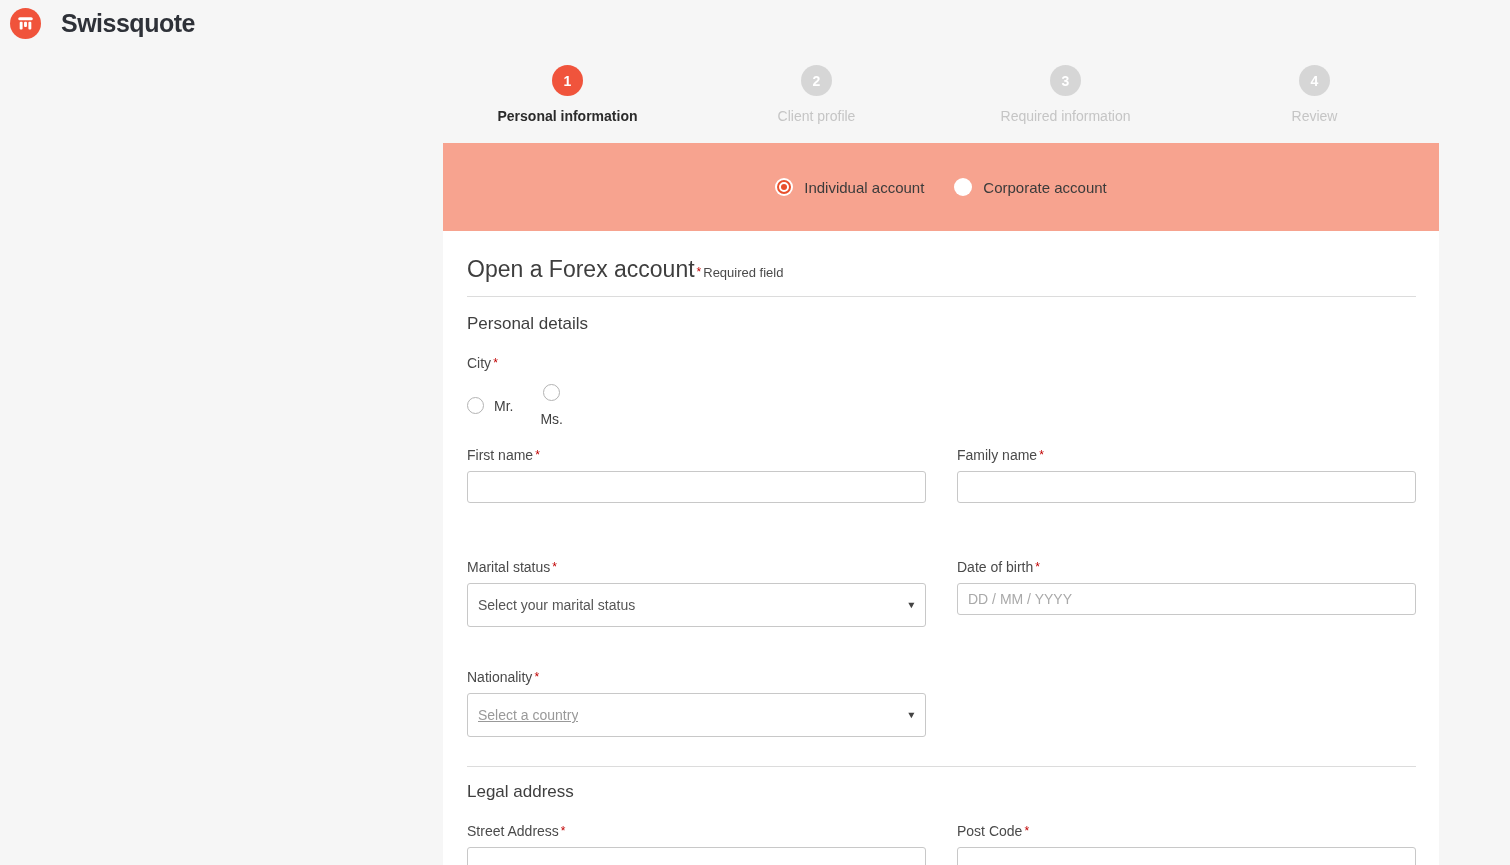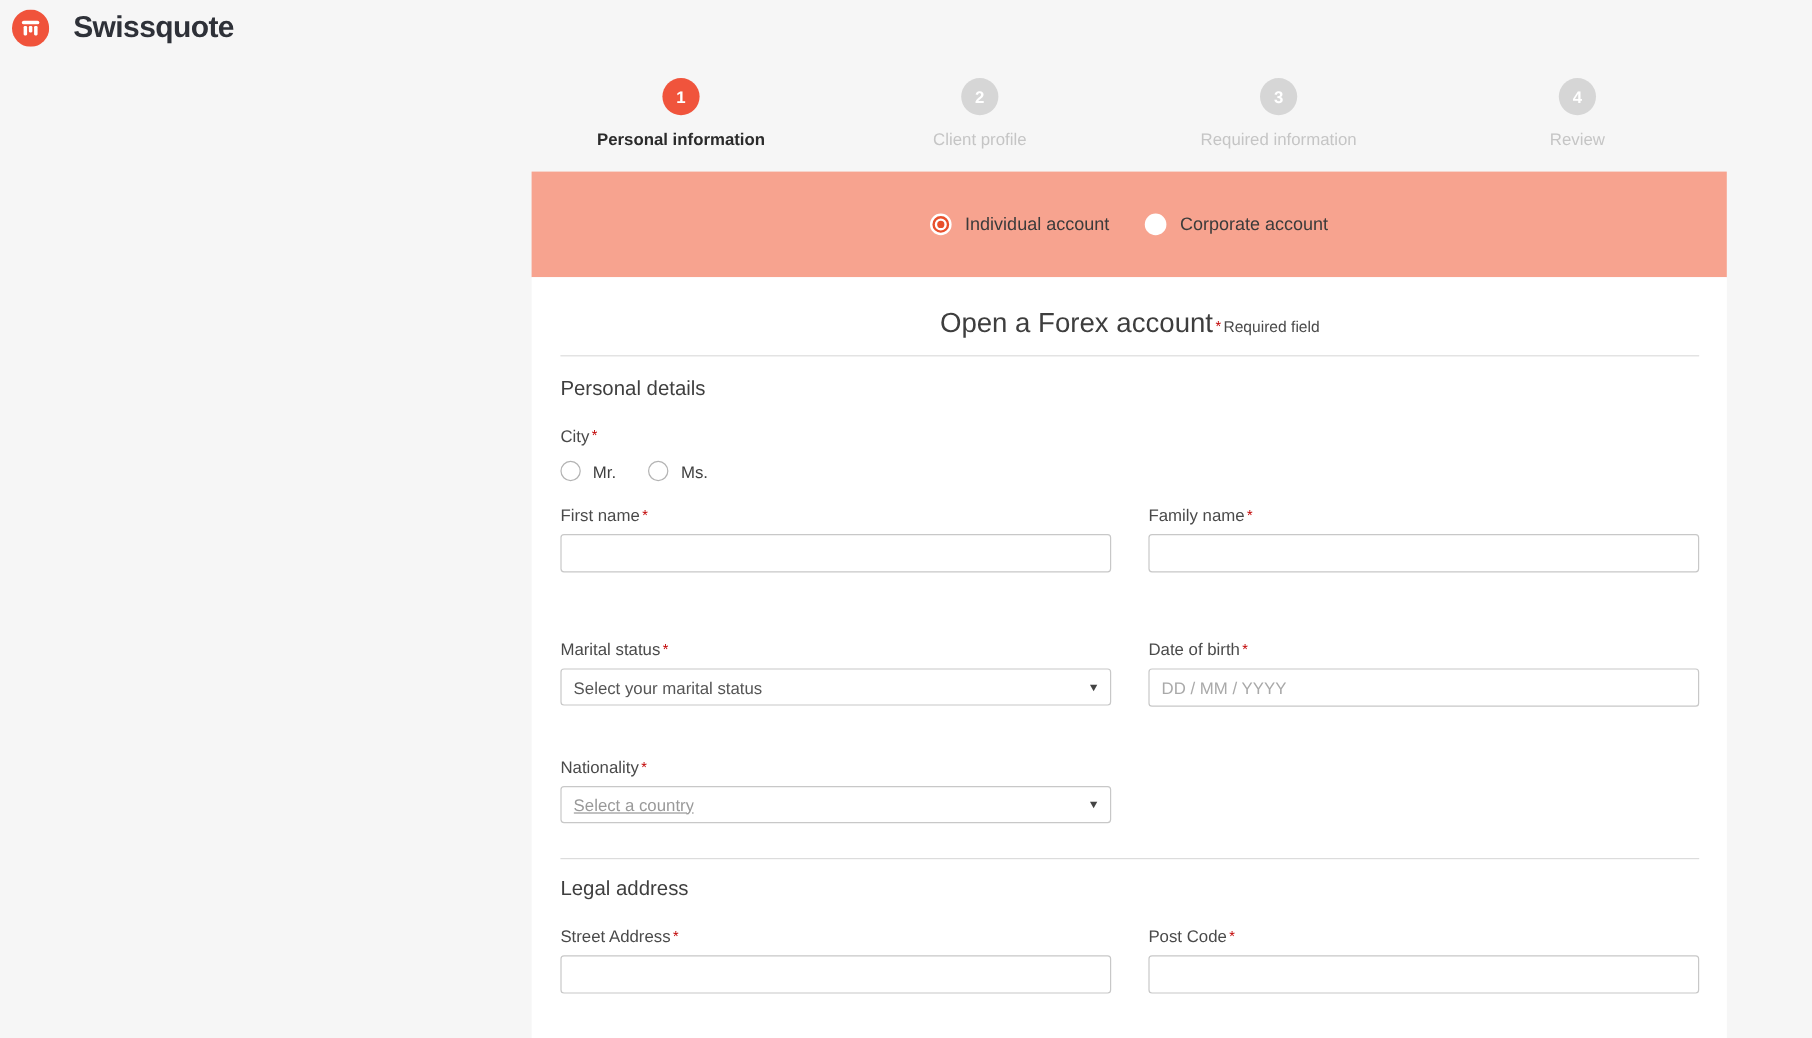--- a/index.html
+++ b/index.html
@@ -46,41 +46,41 @@
   .radio-ring {
     width:14px; height:14px; border-radius:50%;
     border:2.5px solid #e8502c; background:#ffffff;
     display:flex; align-items:center; justify-content:center;
   }
   .radio-dot { width:6px; height:6px; border-radius:50%; background:#e8502c; }
 
   
   .card { background:#ffffff; padding:0 23px 60px 24px; }
 
-  .title-row { padding-top:25px; display:flex; justify-content:center; align-items:baseline; }
+  .title-row { padding-top:25px; display:flex; justify-content:flex-start; align-items:baseline; }
   .page-title { font-size:23px; font-weight:400; color:#3e3e3e; }
   .required-note { font-size:13px; color:#4a4a4a; }
   .asterisk { color:#c00000; margin:0 2px; font-size:12px; position:relative; top:-1px; }
 
   .divider { border:none; border-top:1px solid #dcdcdc; margin-top:13px; }
 
   .section-heading { font-size:17px; font-weight:400; color:#3f3f3f; }
   .section-heading.personal { margin-top:17px; }
   .section-heading.legal { margin-top:15px; }
 
   .field-label { font-size:14px; color:#4a4a4a; }
 
   .title-field { margin-top:21px; }
   .radio-row { margin-top:13px; display:flex; align-items:center; }
   .plain-radio {
     width:17px; height:17px; border-radius:50%;
     border:1px solid #b3b3b3; background:#ffffff; flex:0 0 auto;
   }
   .title-opt { display:flex; align-items:center; gap:10px; cursor:pointer; }
-  .title-opt + .title-opt { margin-left:27px; }
+  .title-opt + .title-opt { margin-left:27px;flex-direction:column; }
   .title-opt .opt-label { font-size:14px; color:#3f3f3f; }
 
   .row { display:grid; grid-template-columns:1fr 1fr; column-gap:31px; }
   .row-names    { margin-top:20px; }
   .row-marital  { margin-top:56px; }
   .row-natl     { margin-top:42px; }
   .row-street   { margin-top:21px; }
   .row-city     { margin-top:42px; }
   .divider.second { margin-top:29px; }
 
@@ -88,21 +88,21 @@
   .text-input {
     width:100%; height:32px;
     border:1px solid #c8c8c8; border-radius:3px;
     padding:0 10px; font-size:14px; color:#444444;
     font-family:"Liberation Sans", sans-serif;
     background:#ffffff; outline:none; display:block;
   }
   .text-input::placeholder { color:#a9a9a9; opacity:1; }
 
   .combobox {
-    position:relative; width:100%; height:31px;
+    position:relative; width:100%; height:44px;
     border:1px solid #c8c8c8; border-radius:3px;
     background:#ffffff; display:flex; align-items:center;
     padding:0 26px 0 10px; cursor:pointer;
   }
   .combobox .combo-text { font-size:14px; white-space:nowrap; overflow:hidden; }
   .combo-text.dark { color:#555555; }
   .combo-text.placeholder { color:#999999;text-decoration:underline; }
   .combo-arrow {
     position:absolute; right:9px; top:50%; transform:translateY(-50%) scaleX(1.15);
     font-size:9px; color:#444444; line-height:1; pointer-events:none;

